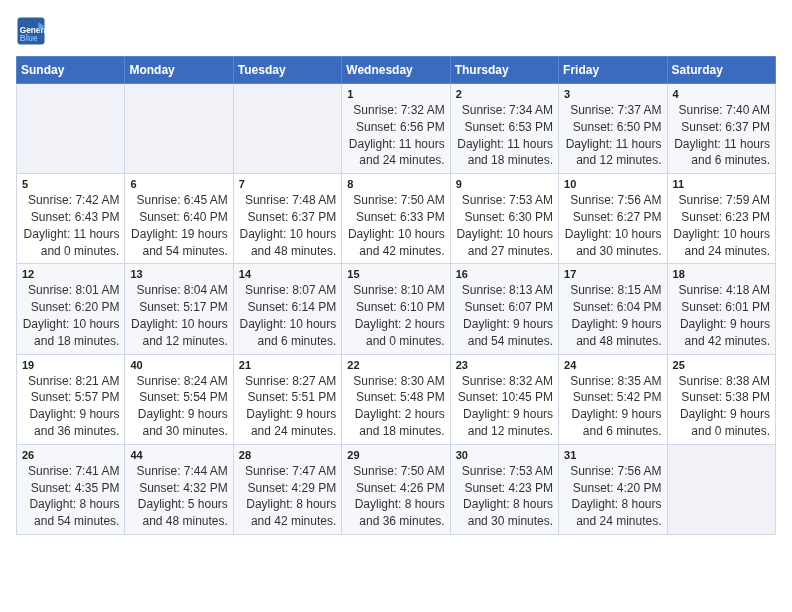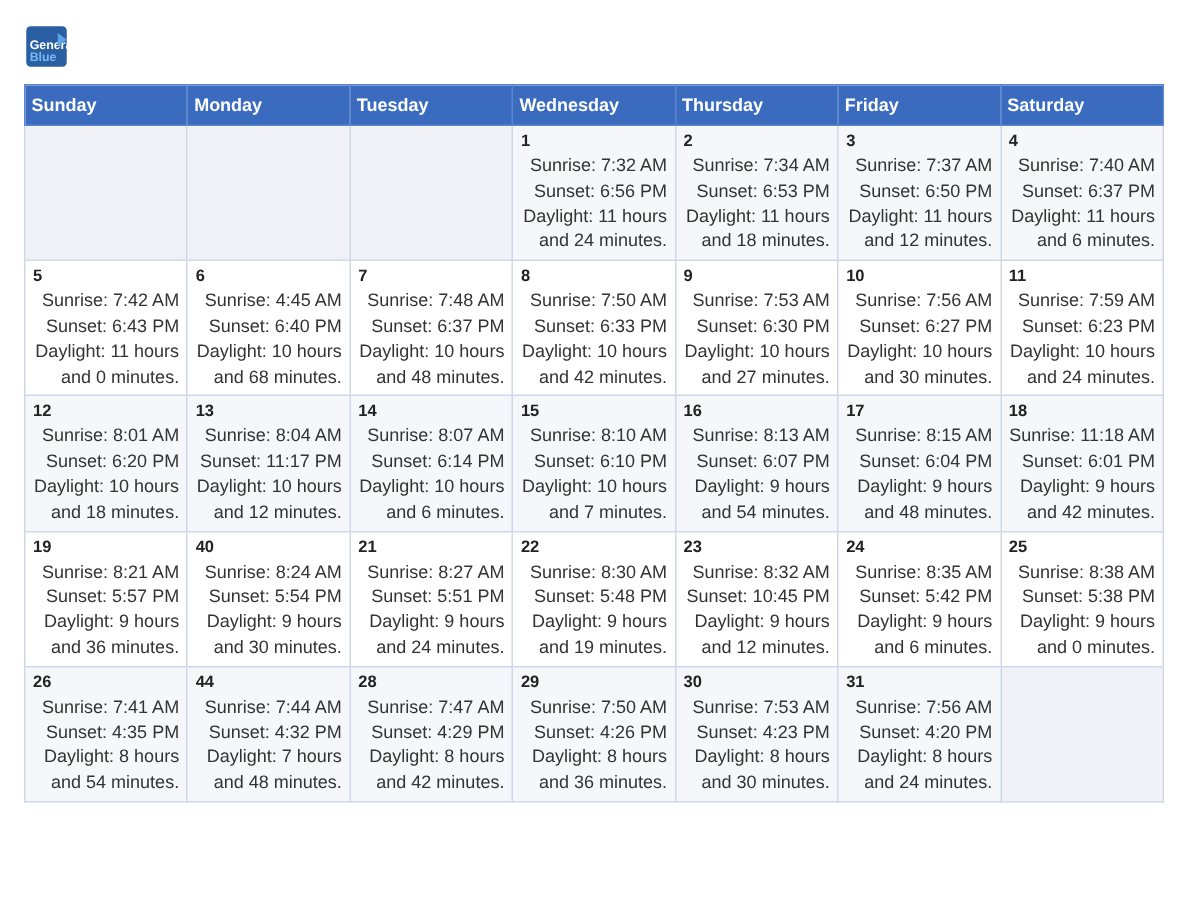--- a/index.html
+++ b/index.html
@@ -164,23 +164,23 @@
             <span class="day-num">5</span>
             <div class="day-info">
               <div>Sunrise: 7:42 AM</div>
               <div>Sunset: 6:43 PM</div>
               <div>Daylight: 11 hours and 0 minutes.</div>
             </div>
           </td>
           <td>
             <span class="day-num">6</span>
             <div class="day-info">
-              <div>Sunrise: 4:45 AM</div>
+              <div>Sunrise: 6:45 AM</div>
               <div>Sunset: 6:40 PM</div>
-              <div>Daylight: 10 hours and 68 minutes.</div>
+              <div>Daylight: 19 hours and 54 minutes.</div>
             </div>
           </td>
           <td>
             <span class="day-num">7</span>
             <div class="day-info">
               <div>Sunrise: 7:48 AM</div>
               <div>Sunset: 6:37 PM</div>
               <div>Daylight: 10 hours and 48 minutes.</div>
             </div>
           </td>
@@ -223,38 +223,38 @@
             <div class="day-info">
               <div>Sunrise: 8:01 AM</div>
               <div>Sunset: 6:20 PM</div>
               <div>Daylight: 10 hours and 18 minutes.</div>
             </div>
           </td>
           <td>
             <span class="day-num">13</span>
             <div class="day-info">
               <div>Sunrise: 8:04 AM</div>
-              <div>Sunset: 11:17 PM</div>
+              <div>Sunset: 5:17 PM</div>
               <div>Daylight: 10 hours and 12 minutes.</div>
             </div>
           </td>
           <td>
             <span class="day-num">14</span>
             <div class="day-info">
               <div>Sunrise: 8:07 AM</div>
               <div>Sunset: 6:14 PM</div>
               <div>Daylight: 10 hours and 6 minutes.</div>
             </div>
           </td>
           <td>
             <span class="day-num">15</span>
             <div class="day-info">
               <div>Sunrise: 8:10 AM</div>
               <div>Sunset: 6:10 PM</div>
-              <div>Daylight: 10 hours and 7 minutes.</div>
+              <div>Daylight: 2 hours and 0 minutes.</div>
             </div>
           </td>
           <td>
             <span class="day-num">16</span>
             <div class="day-info">
               <div>Sunrise: 8:13 AM</div>
               <div>Sunset: 6:07 PM</div>
               <div>Daylight: 9 hours and 54 minutes.</div>
             </div>
           </td>
@@ -262,21 +262,21 @@
             <span class="day-num">17</span>
             <div class="day-info">
               <div>Sunrise: 8:15 AM</div>
               <div>Sunset: 6:04 PM</div>
               <div>Daylight: 9 hours and 48 minutes.</div>
             </div>
           </td>
           <td>
             <span class="day-num">18</span>
             <div class="day-info">
-              <div>Sunrise: 11:18 AM</div>
+              <div>Sunrise: 4:18 AM</div>
               <div>Sunset: 6:01 PM</div>
               <div>Daylight: 9 hours and 42 minutes.</div>
             </div>
           </td>
         </tr>
         <tr>
           <td>
             <span class="day-num">19</span>
             <div class="day-info">
               <div>Sunrise: 8:21 AM</div>
@@ -298,21 +298,21 @@
               <div>Sunrise: 8:27 AM</div>
               <div>Sunset: 5:51 PM</div>
               <div>Daylight: 9 hours and 24 minutes.</div>
             </div>
           </td>
           <td>
             <span class="day-num">22</span>
             <div class="day-info">
               <div>Sunrise: 8:30 AM</div>
               <div>Sunset: 5:48 PM</div>
-              <div>Daylight: 9 hours and 19 minutes.</div>
+              <div>Daylight: 2 hours and 18 minutes.</div>
             </div>
           </td>
           <td>
             <span class="day-num">23</span>
             <div class="day-info">
               <div>Sunrise: 8:32 AM</div>
               <div>Sunset: 10:45 PM</div>
               <div>Daylight: 9 hours and 12 minutes.</div>
             </div>
           </td>
@@ -340,21 +340,21 @@
               <div>Sunrise: 7:41 AM</div>
               <div>Sunset: 4:35 PM</div>
               <div>Daylight: 8 hours and 54 minutes.</div>
             </div>
           </td>
           <td>
             <span class="day-num">44</span>
             <div class="day-info">
               <div>Sunrise: 7:44 AM</div>
               <div>Sunset: 4:32 PM</div>
-              <div>Daylight: 7 hours and 48 minutes.</div>
+              <div>Daylight: 5 hours and 48 minutes.</div>
             </div>
           </td>
           <td>
             <span class="day-num">28</span>
             <div class="day-info">
               <div>Sunrise: 7:47 AM</div>
               <div>Sunset: 4:29 PM</div>
               <div>Daylight: 8 hours and 42 minutes.</div>
             </div>
           </td>

